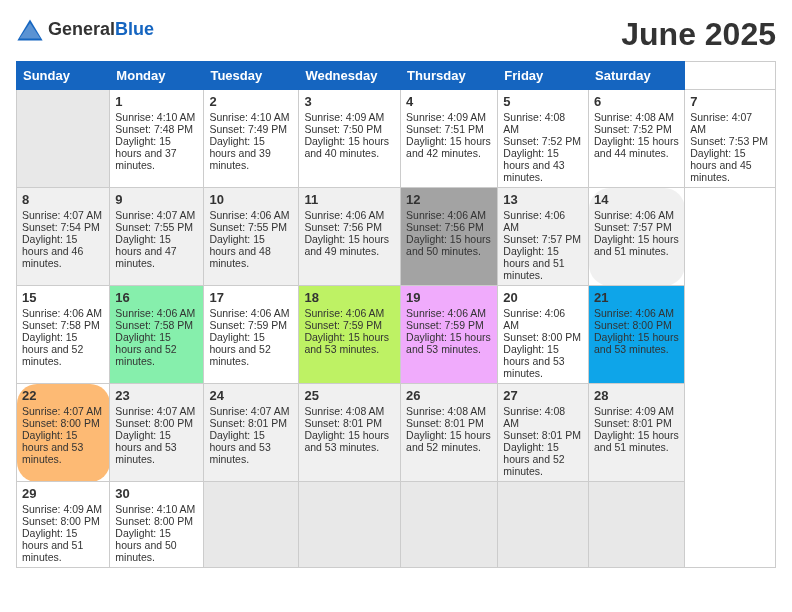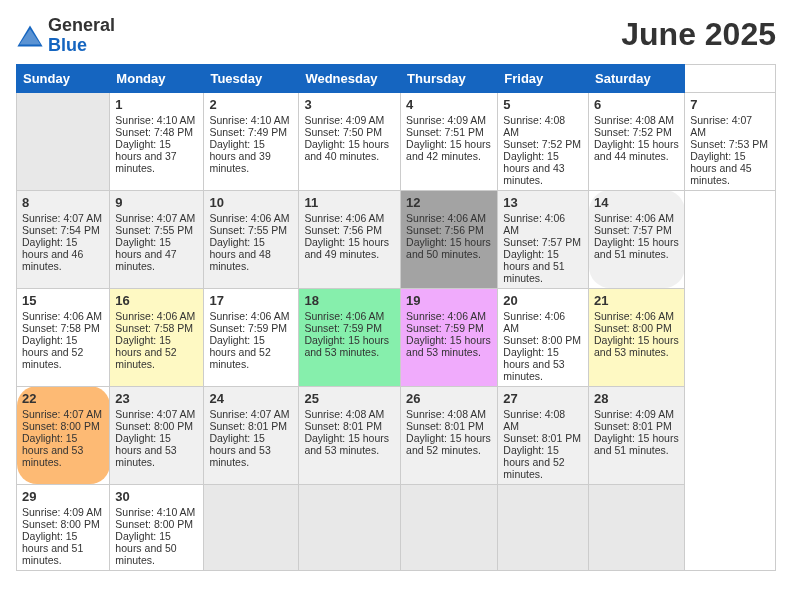--- a/index.html
+++ b/index.html
@@ -15,21 +15,21 @@
       justify-content: space-between;
       align-items: flex-start;
       margin-bottom: 8px;
     }
     .logo {
       display: flex;
       align-items: center;
     }
     .logo-text {
       display: flex;
-      flex-direction: column;
+      flex-direction: row;
       line-height: 1.1;
     }
     .logo-general {
       font-size: 18px;
       font-weight: bold;
       color: #333;
     }
     .logo-blue {
       font-size: 18px;
       font-weight: bold;
@@ -137,26 +137,26 @@
         <td style="background: rgb(240, 240, 240);"><span class="day-num">8</span><span>Sunrise: 4:07 AM</span><br><span>Sunset: 7:54 PM</span><br><span>Daylight: 15 hours and 46 minutes.</span></td>
         <td style="background: rgb(240, 240, 240);"><span class="day-num">9</span><span>Sunrise: 4:07 AM</span><br><span>Sunset: 7:55 PM</span><br><span>Daylight: 15 hours and 47 minutes.</span></td>
         <td style="background: rgb(240, 240, 240);"><span class="day-num">10</span><span>Sunrise: 4:06 AM</span><br><span>Sunset: 7:55 PM</span><br><span>Daylight: 15 hours and 48 minutes.</span></td>
         <td style="background: rgb(240, 240, 240);"><span class="day-num">11</span><span>Sunrise: 4:06 AM</span><br><span>Sunset: 7:56 PM</span><br><span>Daylight: 15 hours and 49 minutes.</span></td>
         <td style="background: #a3a3a3;"><span class="day-num">12</span><span>Sunrise: 4:06 AM</span><br><span>Sunset: 7:56 PM</span><br><span>Daylight: 15 hours and 50 minutes.</span></td>
         <td style="background: rgb(240, 240, 240);"><span class="day-num">13</span><span>Sunrise: 4:06 AM</span><br><span>Sunset: 7:57 PM</span><br><span>Daylight: 15 hours and 51 minutes.</span></td>
         <td style="background: rgb(240, 240, 240); border-radius: 21px;"><span class="day-num">14</span><span>Sunrise: 4:06 AM</span><br><span>Sunset: 7:57 PM</span><br><span>Daylight: 15 hours and 51 minutes.</span></td>
       </tr>
       <tr>
         <td style="background: rgb(255, 255, 255);"><span class="day-num">15</span><span>Sunrise: 4:06 AM</span><br><span>Sunset: 7:58 PM</span><br><span>Daylight: 15 hours and 52 minutes.</span></td>
-        <td style="background: #fef9c3;"><span class="day-num">16</span><span>Sunrise: 4:06 AM</span><br><span>Sunset: 7:58 PM</span><br><span>Daylight: 15 hours and 52 minutes.</span></td>
+        <td style="background: #86efac;"><span class="day-num">16</span><span>Sunrise: 4:06 AM</span><br><span>Sunset: 7:58 PM</span><br><span>Daylight: 15 hours and 52 minutes.</span></td>
         <td style="background: rgb(255, 255, 255);"><span class="day-num">17</span><span>Sunrise: 4:06 AM</span><br><span>Sunset: 7:59 PM</span><br><span>Daylight: 15 hours and 52 minutes.</span></td>
-        <td style="background: #86efac;"><span class="day-num">18</span><span>Sunrise: 4:06 AM</span><br><span>Sunset: 7:59 PM</span><br><span>Daylight: 15 hours and 53 minutes.</span></td>
+        <td style="background: #bef264;"><span class="day-num">18</span><span>Sunrise: 4:06 AM</span><br><span>Sunset: 7:59 PM</span><br><span>Daylight: 15 hours and 53 minutes.</span></td>
         <td style="background: #f0abfc;"><span class="day-num">19</span><span>Sunrise: 4:06 AM</span><br><span>Sunset: 7:59 PM</span><br><span>Daylight: 15 hours and 53 minutes.</span></td>
         <td style="background: rgb(255, 255, 255);"><span class="day-num">20</span><span>Sunrise: 4:06 AM</span><br><span>Sunset: 8:00 PM</span><br><span>Daylight: 15 hours and 53 minutes.</span></td>
-        <td style="background: #fef9c3;"><span class="day-num">21</span><span>Sunrise: 4:06 AM</span><br><span>Sunset: 8:00 PM</span><br><span>Daylight: 15 hours and 53 minutes.</span></td>
+        <td style="background: #0ea5e9;"><span class="day-num">21</span><span>Sunrise: 4:06 AM</span><br><span>Sunset: 8:00 PM</span><br><span>Daylight: 15 hours and 53 minutes.</span></td>
       </tr>
       <tr>
         <td style="background: #fdba74; border-radius: 20px;"><span class="day-num">22</span><span>Sunrise: 4:07 AM</span><br><span>Sunset: 8:00 PM</span><br><span>Daylight: 15 hours and 53 minutes.</span></td>
         <td style="background: rgb(240, 240, 240);"><span class="day-num">23</span><span>Sunrise: 4:07 AM</span><br><span>Sunset: 8:00 PM</span><br><span>Daylight: 15 hours and 53 minutes.</span></td>
         <td style="background: rgb(240, 240, 240);"><span class="day-num">24</span><span>Sunrise: 4:07 AM</span><br><span>Sunset: 8:01 PM</span><br><span>Daylight: 15 hours and 53 minutes.</span></td>
         <td style="background: rgb(240, 240, 240);"><span class="day-num">25</span><span>Sunrise: 4:08 AM</span><br><span>Sunset: 8:01 PM</span><br><span>Daylight: 15 hours and 53 minutes.</span></td>
         <td style="background: rgb(240, 240, 240);"><span class="day-num">26</span><span>Sunrise: 4:08 AM</span><br><span>Sunset: 8:01 PM</span><br><span>Daylight: 15 hours and 52 minutes.</span></td>
         <td style="background: rgb(240, 240, 240);"><span class="day-num">27</span><span>Sunrise: 4:08 AM</span><br><span>Sunset: 8:01 PM</span><br><span>Daylight: 15 hours and 52 minutes.</span></td>
         <td style="background: rgb(240, 240, 240);"><span class="day-num">28</span><span>Sunrise: 4:09 AM</span><br><span>Sunset: 8:01 PM</span><br><span>Daylight: 15 hours and 51 minutes.</span></td>
       </tr>

